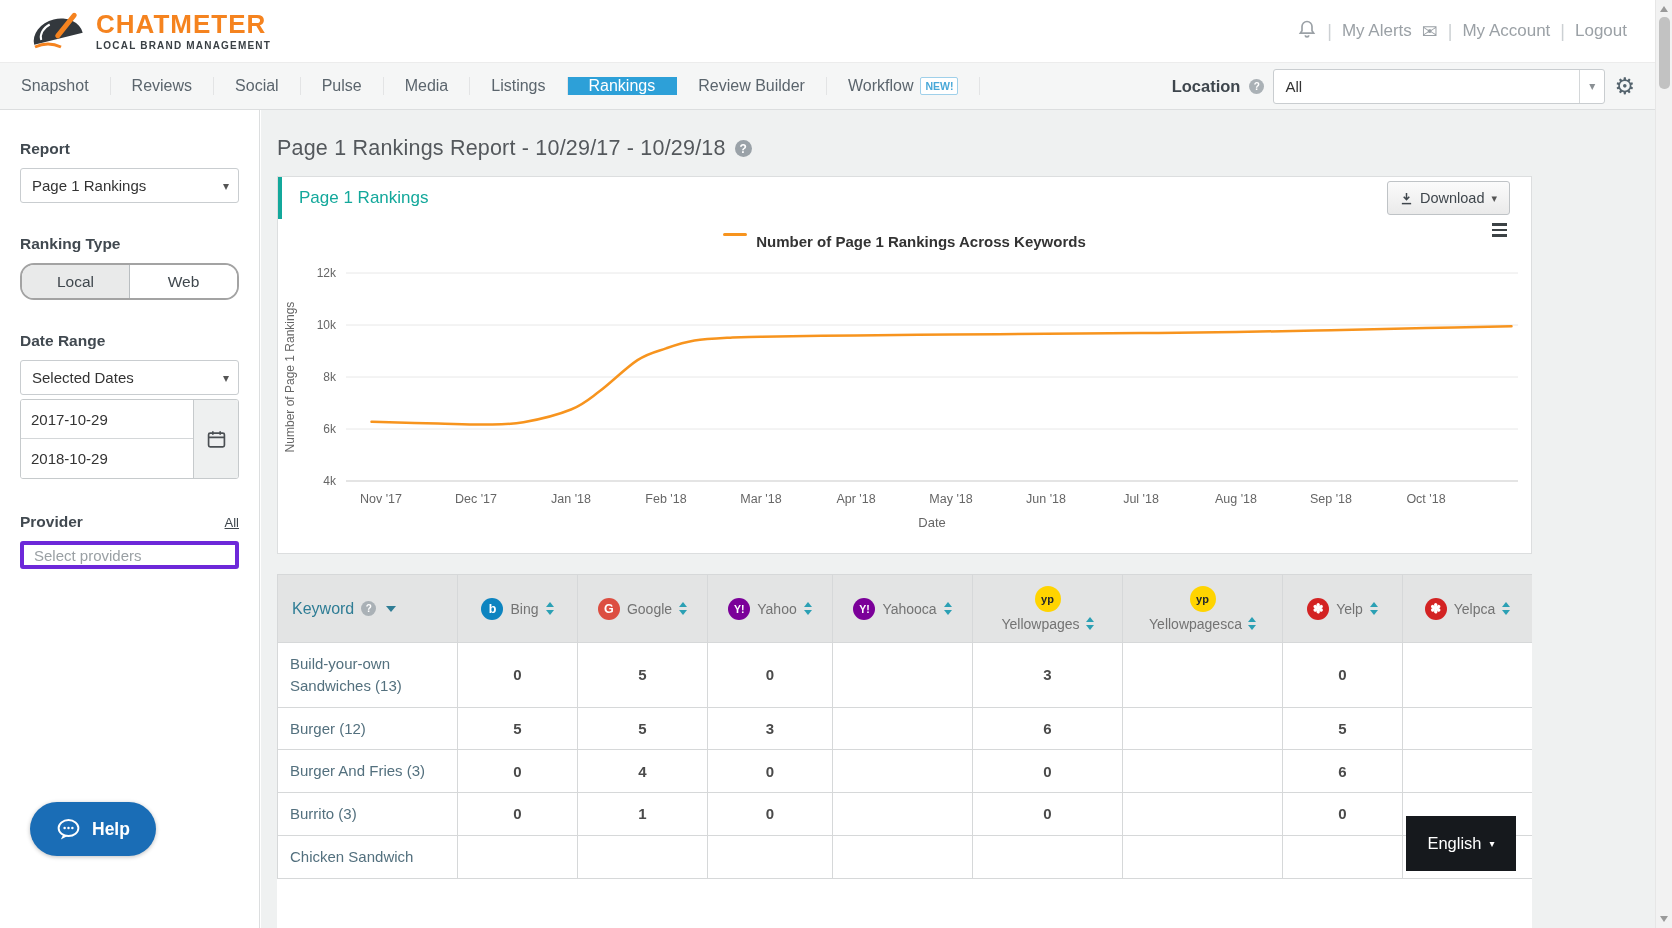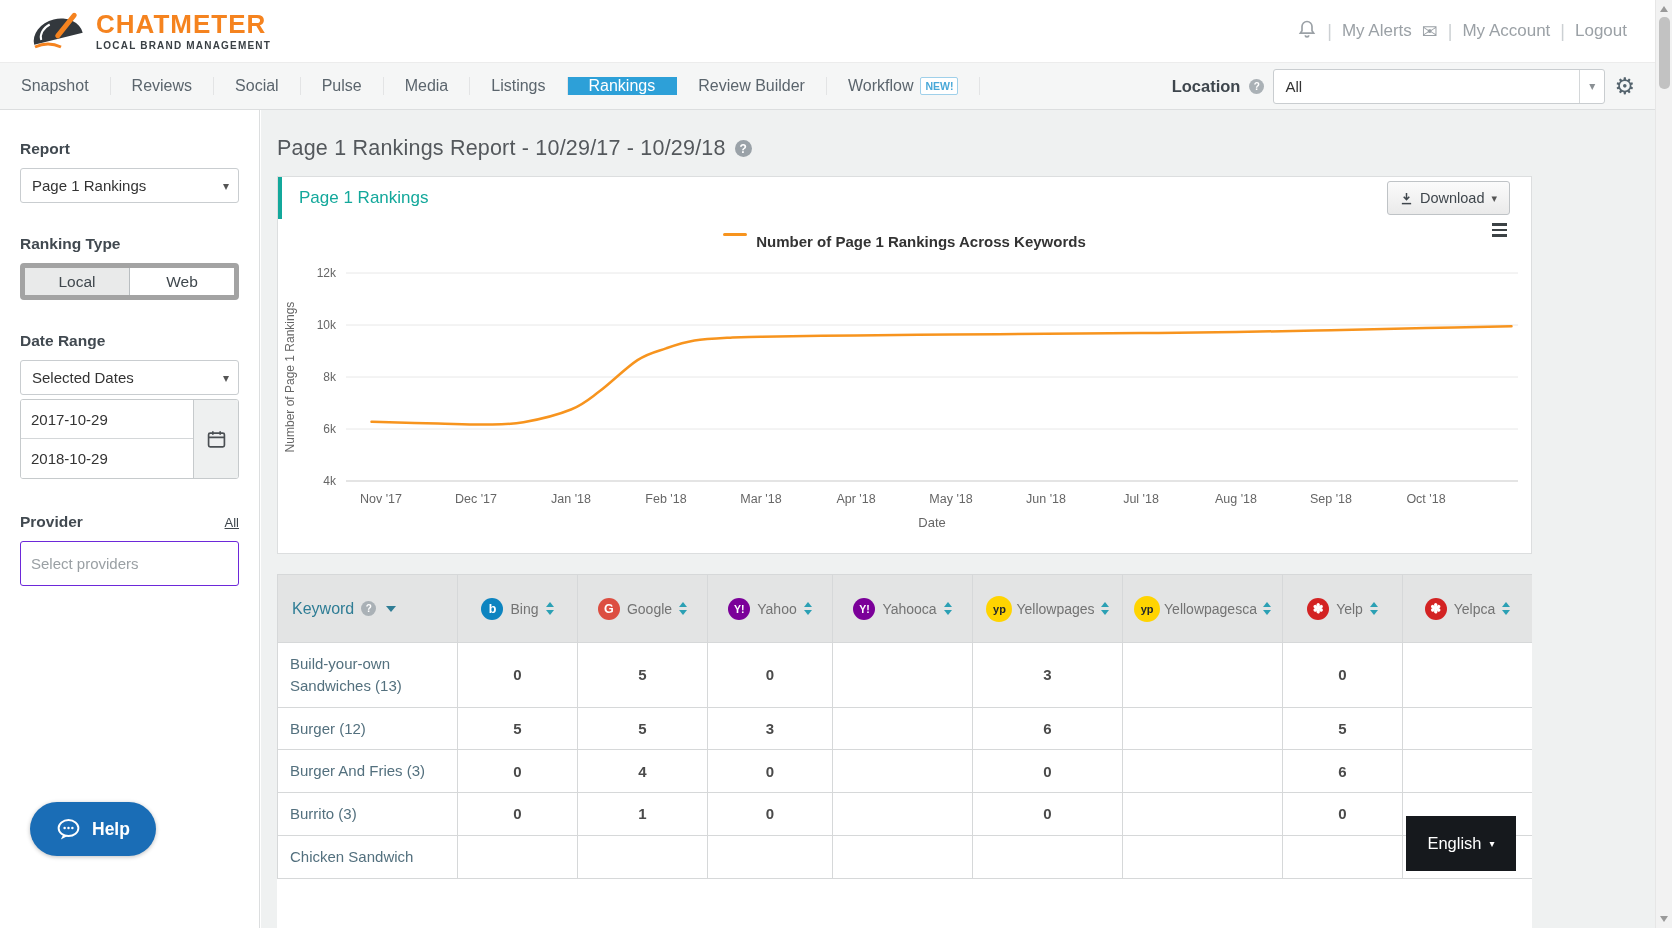--- a/index.html
+++ b/index.html
@@ -38,34 +38,34 @@
   .loc-select{width:332px}
   .loc-select .select-caret{align-self:stretch;display:flex;align-items:center;border-left:1px solid #d4d7d9;color:#8a9094}
   .gear{font-size:23px;color:#55646e;cursor:pointer;line-height:1}
 
   
   .sidebar{position:absolute;top:110px;left:0;width:260px;bottom:0;background:#fff;
            border-right:1px solid #dcdedf;padding:0 20px}
   .sb-label{margin-top:32px;margin-bottom:10px;font-size:15.5px;font-weight:bold;color:#414950}
   .sb-label.first{margin-top:30px}
   .sidebar .select{width:100%}
-  .toggle{display:flex;border:5px solid #a3a3a3;border-radius:4px;overflow:hidden;height:37px}
+  .toggle{display:flex;border:2px solid #a3a3a3;border-radius:14px;overflow:hidden;height:37px}
   .toggle-btn{flex:1;display:flex;align-items:center;justify-content:center;font-size:15.5px;
               color:#3f474d;background:#fff;cursor:pointer}
   .toggle-btn.active{background:#e9eaea;border-right:1px solid #b9bec1}
   .date-group{display:flex;border:1px solid #c6cacc;border-radius:3px;margin-top:4px;overflow:hidden;background:#fff}
   .date-col{flex:1}
   .date-input{display:block;width:100%;height:39px;border:none;outline:none;border-bottom:1px solid #d4d7d9;
               padding:0 10px;font-size:15px;color:#333;font-family:inherit;background:#fff}
   .date-input:last-child{border-bottom:none}
   .cal-btn{width:45px;background:#eef0f0;border-left:1px solid #c6cacc;display:flex;align-items:center;
            justify-content:center;cursor:pointer}
   .provider-row{display:flex;align-items:baseline;justify-content:space-between;margin-top:34px}
   .all-link{font-size:13px;color:#3e464d;text-decoration:underline;font-weight:normal}
-  .provider-input{width:100%;height:45px;border:1px solid #6d28d9;border-radius:3px;padding:0 10px;
+  .provider-input{width:100%;height:28px;border:4px solid #6d28d9;border-radius:3px;padding:0 10px;
                   font-size:15px;color:#333;font-family:inherit;outline:none}
   .provider-input::placeholder{color:#9aa0a4}
   .help-btn{position:absolute;left:30px;bottom:72px;height:54px;border-radius:27px;background:#1a6db6;
             color:#fff;display:flex;align-items:center;gap:11px;padding:12px 26px;font-size:17.5px;
             font-weight:bold;cursor:pointer;box-shadow:0 1px 4px rgba(0,0,0,.25);z-index:40}
 
   
   .main{position:absolute;left:261px;top:110px;right:17px;bottom:0;background:#eff1f1;
         padding:26px 0 0 16px;overflow:hidden}
   .page-title-row{display:flex;align-items:center;gap:9px;margin-bottom:15px}
@@ -96,21 +96,21 @@
   .rank-table th:nth-child(2){width:120px}
   .rank-table th:nth-child(3){width:130px}
   .rank-table th:nth-child(4){width:125px}
   .rank-table th:nth-child(5){width:140px}
   .rank-table th:nth-child(6){width:150px}
   .rank-table th:nth-child(7){width:160px}
   .rank-table th:nth-child(8){width:120px}
   .rank-table th:nth-child(9){width:130px}
   .th-wrap{display:flex;align-items:center;justify-content:center;gap:7px}
   .th-wrap.kw{justify-content:flex-start;padding-left:8px}
-  .th-wrap.stacked{flex-direction:row;gap:4px}
+  .th-wrap.stacked{flex-direction:column;gap:4px}
   .th-line{display:flex;align-items:center;gap:6px}
   .kw-label{color:#2f7d95;font-size:16px}
   .plabel{color:#737373;font-size:14px;white-space:nowrap}
   .picon{width:22px;height:22px;border-radius:50%;display:inline-flex;align-items:center;justify-content:center;
          color:#fff;font-weight:bold;font-size:12.5px;flex:none}
   .stacked .picon{width:26px;height:26px}
   .picon.bing{background:#0d84c0}
   .picon.google{background:#dc4e41}
   .picon.yahoo{background:#7b0099;font-size:10.5px}
   .picon.yp{background:#ffd400;color:#22272b;font-size:11px}

